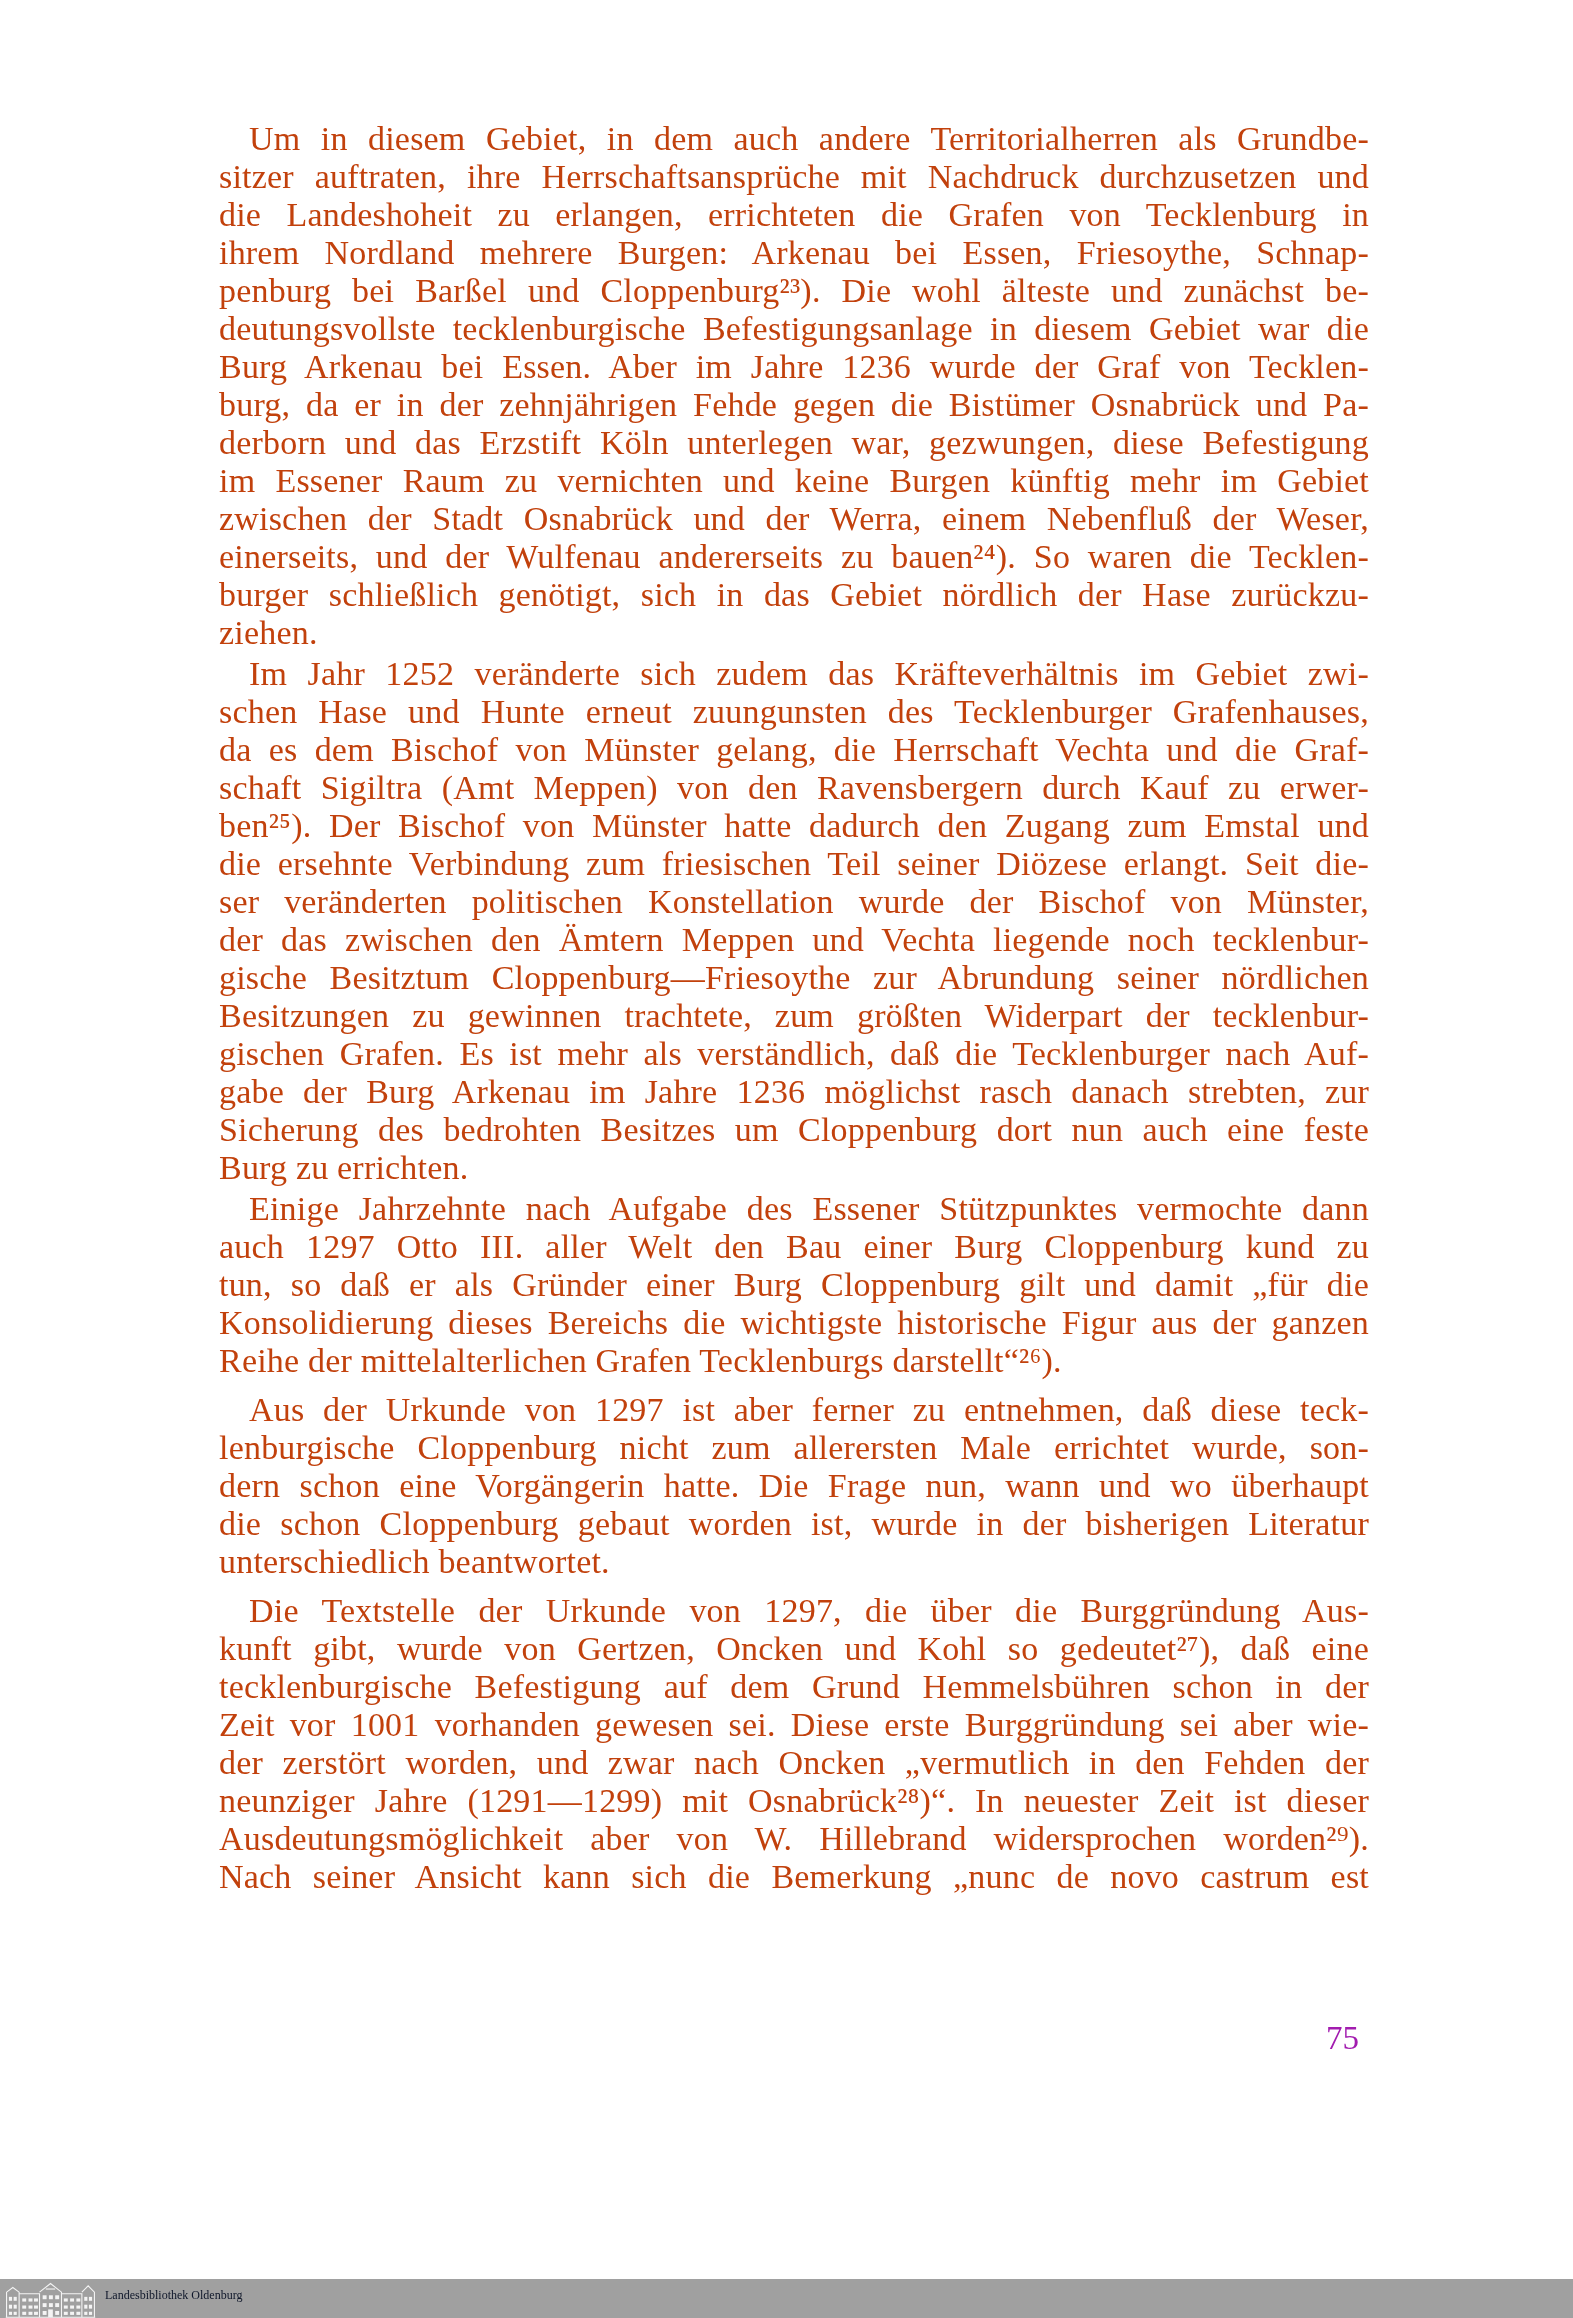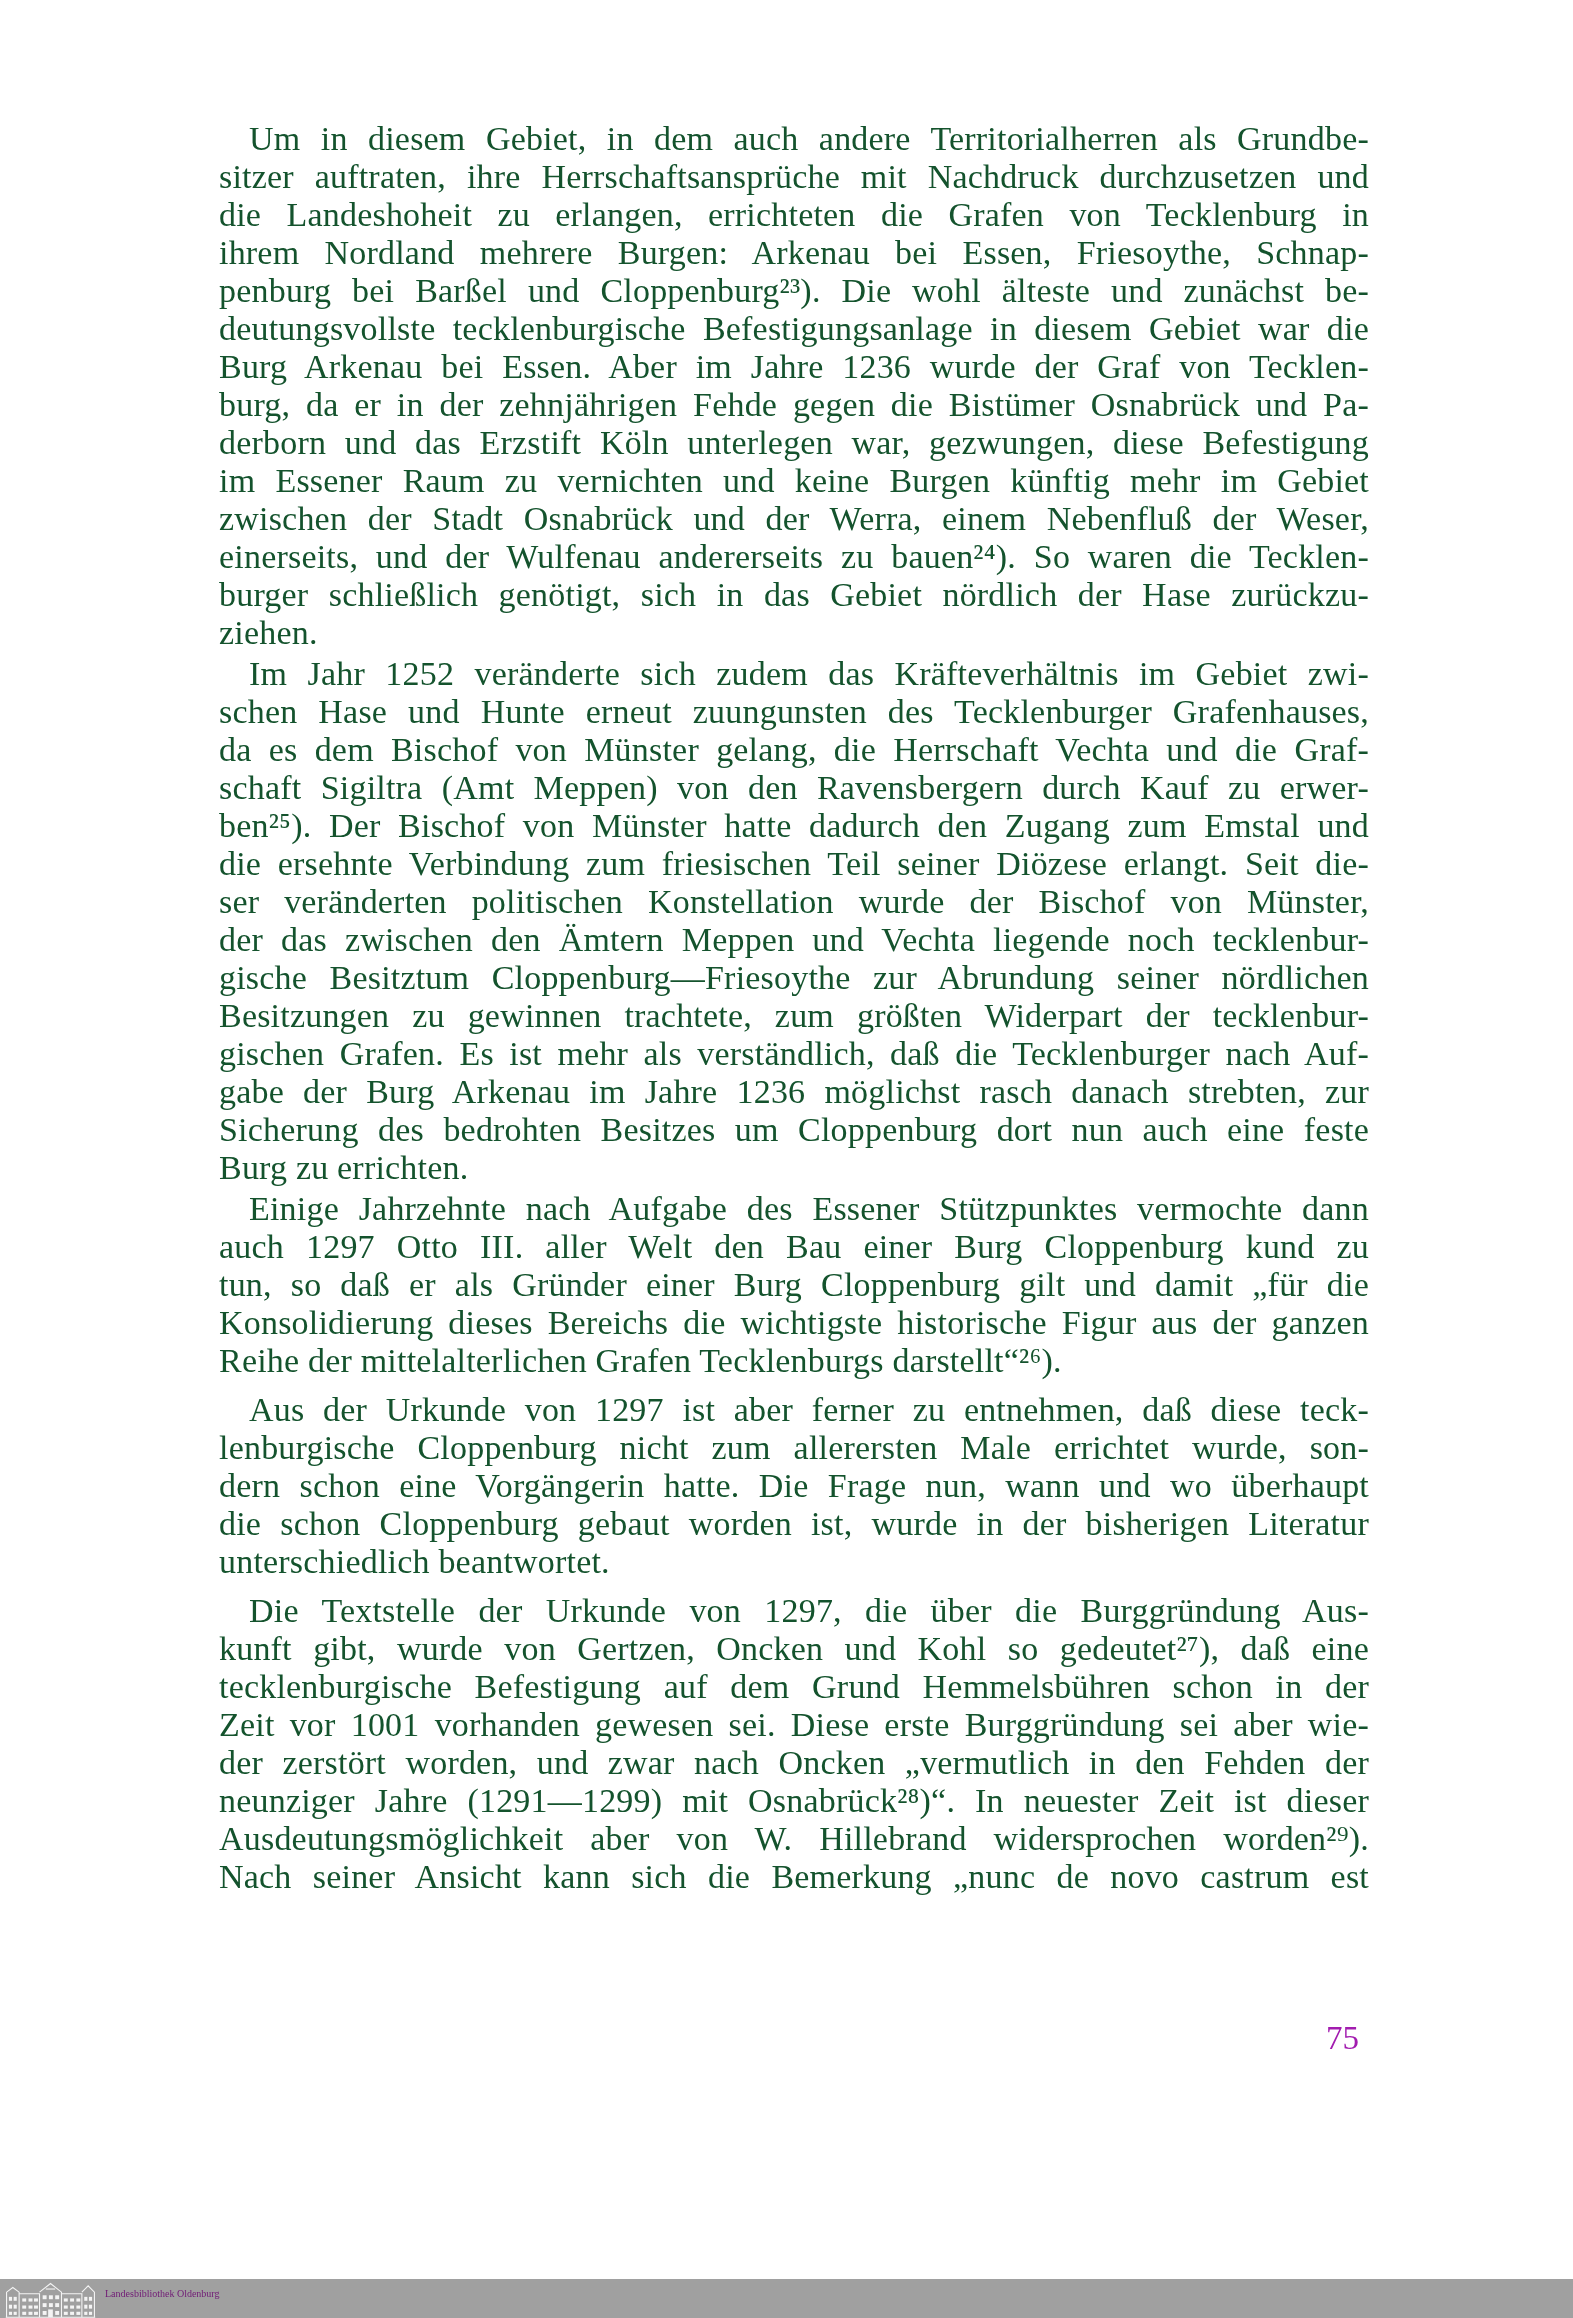--- a/index.html
+++ b/index.html
@@ -3,21 +3,21 @@
 <meta charset="utf-8">
 <style>
   html, body { margin: 0; padding: 0; background: #ffffff; }
   body { width: 1574px; height: 2319px; position: relative; overflow: hidden; }
   .page {
     position: absolute; left: 0; top: 0; width: 1574px; height: 2319px; background: #ffffff;
   }
   .text-block {
     position: absolute; left: 219px; top: 120px; width: 1150px;
     font-family: "Liberation Serif", "DejaVu Serif", serif;
-    font-size: 34px; line-height: 38px; color: #14532d;
+    font-size: 34px; line-height: 38px; color: #c2410c;
     text-align: justify; letter-spacing: 0.2px;
   }
   .para { margin: 0; text-indent: 0; }
   .para .line { display: block; text-align: justify; text-align-last: justify; white-space: nowrap; overflow: visible; }
   .para .line.last { text-align-last: left; }
   .para .line.indent { padding-left: 30px; }
   .para + .para { margin-top: 3.1px; }
   .para.gap { margin-top: 11px; }
   .page-number {
     position: absolute; left: 1326px; top: 2020px;
@@ -27,21 +27,21 @@
   .footer-bar {
     position: absolute; left: 0; top: 2279px; width: 1574px; height: 39px;
     background: #a0a0a0;
   }
   .footer-logo {
     position: absolute; left: 4.7px; top: 1.6px; width: 91px; height: 38px;
   }
   .footer-label {
     position: absolute; left: 105px; top: 9.4px;
     font-family: "Liberation Serif", "DejaVu Serif", serif;
-    font-size: 10px; color: #701a75;
+    font-size: 12px; color: #0f172a;
   }
 </style>
 </head>
 <body>
 
 <div class="page">
   <div class="text-block">
 
     <p class="para">
       <span class="line indent">Um in diesem Gebiet, in dem auch andere Territorialherren als Grundbe-</span>

